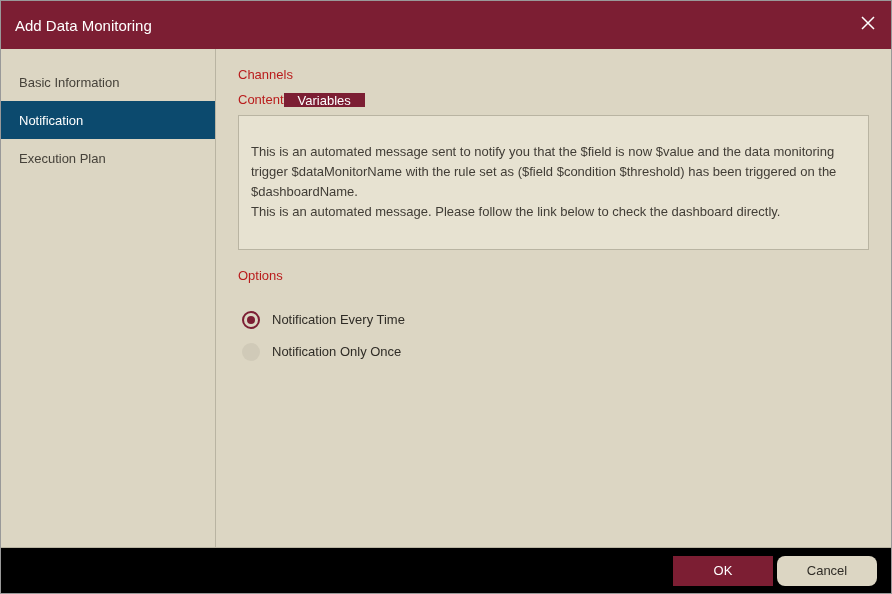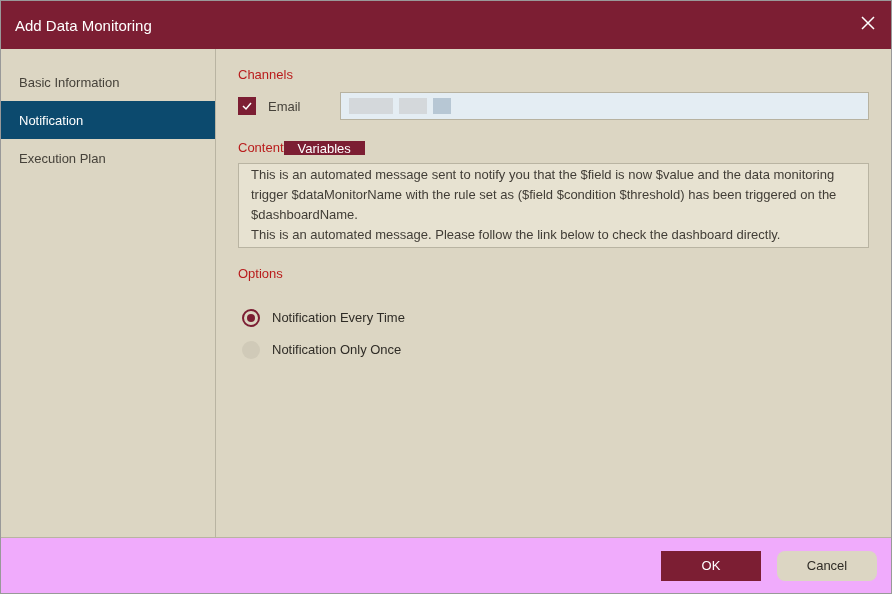--- a/index.html
+++ b/index.html
@@ -17,28 +17,28 @@
     .section-label { font-size: 13px; color: #b91c1c; margin-bottom: 10px; }
     .channel-row { display: flex; align-items: center; gap: 12px; margin-bottom: 20px; }
     .checkbox { width: 18px; height: 18px; background: #7c1e33; display: flex; align-items: center; justify-content: center; cursor: pointer; }
     .checkbox svg { width: 12px; height: 12px; }
     .channel-label { font-size: 13px; color: #46423a; width: 60px; }
     .email-input { flex: 1; height: 28px; background: #e4edf3; border: 1px solid #b7b2a0; padding: 0 6px; font-size: 13px; color: #d0d0d0; position: relative; }
     .email-blur { display: flex; gap: 6px; height: 100%; align-items: center; padding-left: 2px; }
     .blur-block { background: #d4d8db; height: 16px; }
     .content-header { display: flex; align-items: center; justify-content: flex-start; margin-bottom: 8px; }
     .variables-btn { background: #7c1e33; color: #fff; border: none; height: 14px; padding: 0 14px; font-size: 13px; cursor: pointer; }
-    .content-box { border: 1px solid #b9b4a2; background: #e7e2d1; padding: 1px 12px; font-size: 13px; line-height: 1.55; color: #413d36; margin-bottom: 18px; }
+    .content-box { border: 1px solid #b9b4a2; background: #e7e2d1; padding: 26px 12px; font-size: 13px; line-height: 1.55; color: #413d36; margin-bottom: 18px; }
     .options-group { padding-top: 4px; }
     .radio-row { display: flex; align-items: center; gap: 12px; margin-top: 14px; padding-left: 4px; }
     .radio { width: 18px; height: 18px; border-radius: 50%; background: #d0cab8; display: flex; align-items: center; justify-content: center; cursor: pointer; }
     .radio.selected { border: 2px solid #7c1e33; background: #dcd6c3; }
     .radio-dot { width: 8px; height: 8px; border-radius: 50%; background: #7c1e33; }
     .radio-label { font-size: 13px; color: #2f2c26; }
-    .footer { background: #f0abfc; height: 56px; display: flex; align-items: center; justify-content: flex-end; gap: 16px; padding-right: 14px; border-top: 1px solid #b9b4a2; }
+    .footer { background: #000000; height: 46px; display: flex; align-items: center; justify-content: flex-end; gap: 4px; padding-right: 14px; border-top: 1px solid #b9b4a2; }
     .btn { height: 30px; width: 100px; border: none; font-size: 13px; cursor: pointer; }
     .btn-primary { background: #7c1e33; color: #fff; }
     .btn-secondary { background: #dcd6c3; color: #2f2c26; border-radius: 8px; }
   </style>
 </head>
 <body>
 
 <div class="dialog">
 
   <div class="titlebar">
@@ -60,35 +60,20 @@
         <span>Notification</span>
       </div>
       <div class="sidebar-item">
         <span>Execution Plan</span>
       </div>
     </div>
 
     <div class="main">
 
       <div class="section-label">Channels</div>
-      <div class="channel-row">
-        <div class="checkbox">
-          <svg viewBox="0 0 24 24">
-              <path d="M4 12 L10 18 L20 6" stroke="#fff" stroke-width="3" fill="none"></path>
-            </svg>
-        </div>
-        <div class="channel-label">Email</div>
-        <div class="email-input" value="">
-          <div class="email-blur">
-            <div class="blur-block" style="width:44px"></div>
-            <div class="blur-block" style="width:28px"></div>
-            <div class="blur-block" style="width:18px; background:#b7c7d4;"></div>
-          </div>
-        </div>
-      </div>
 
       <div class="content-header">
         <div class="section-label" style="margin-bottom:0">Content</div>
         <button class="variables-btn">Variables</button>
       </div>
       <div class="content-box">
         <div>This is an automated message sent to notify you that the $field is now $value and the data monitoring trigger $dataMonitorName with the rule set as ($field $condition $threshold) has been triggered on the $dashboardName.</div>
         <div>This is an automated message. Please follow the link below to check the dashboard directly.</div>
       </div>
 

